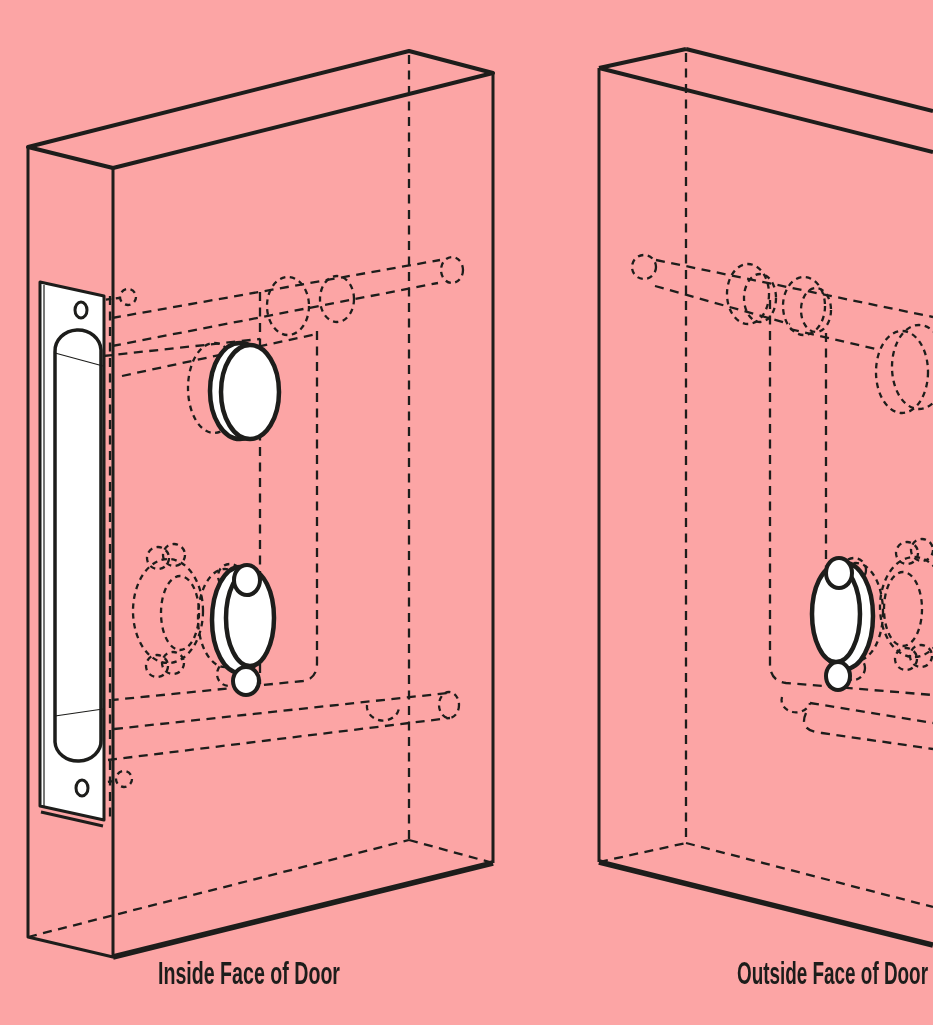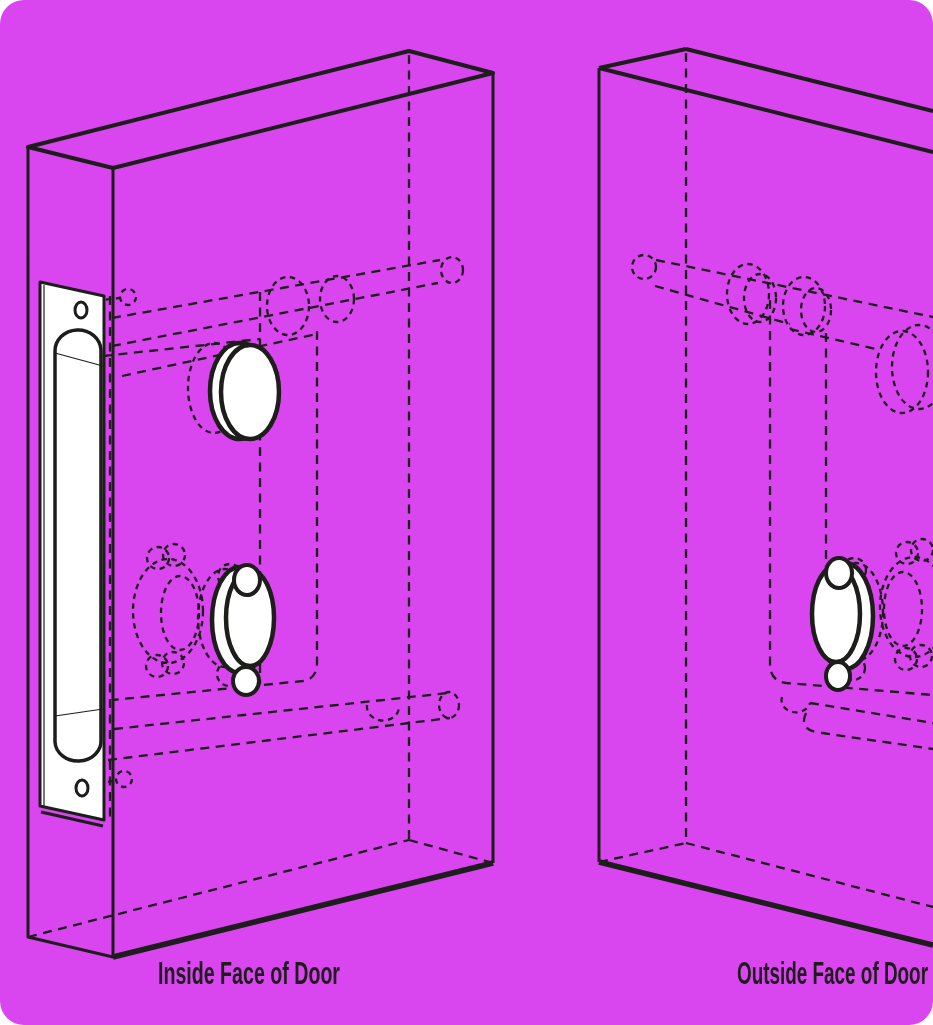--- a/index.html
+++ b/index.html
@@ -1,22 +1,21 @@
 <!DOCTYPE html>
 <html><head>
 <meta charset="utf-8">
 <style>
   html,body{margin:0;padding:0;background:#ffffff;}
   .page{
     position:relative;
     width:933px;height:1025px;
-    background:#d946ef;
+    background:#fca5a5;
     overflow:hidden;
     font-family:"Liberation Sans", sans-serif;
-    border-radius:24px;
   }
   svg{display:block;}
   .ln   {fill:none;stroke:#1d1d1b;stroke-width:3;stroke-linejoin:round;}
   .ln35 {fill:none;stroke:#1d1d1b;stroke-width:4;stroke-linejoin:round;}
   .heavy{fill:none;stroke:#1d1d1b;stroke-width:5.5;stroke-linejoin:round;}
   .thin {fill:none;stroke:#1d1d1b;stroke-width:1.2;}
   .dash {fill:none;stroke:#1d1d1b;stroke-width:2.3;stroke-dasharray:9 6.5;}
   .dashc{fill:none;stroke:#1d1d1b;stroke-width:2.3;stroke-dasharray:5.5 4.5;}
   .solidw {fill:#ffffff;stroke:#1d1d1b;stroke-width:4.5;}
   .solidw2{fill:#ffffff;stroke:#1d1d1b;stroke-width:4;}

